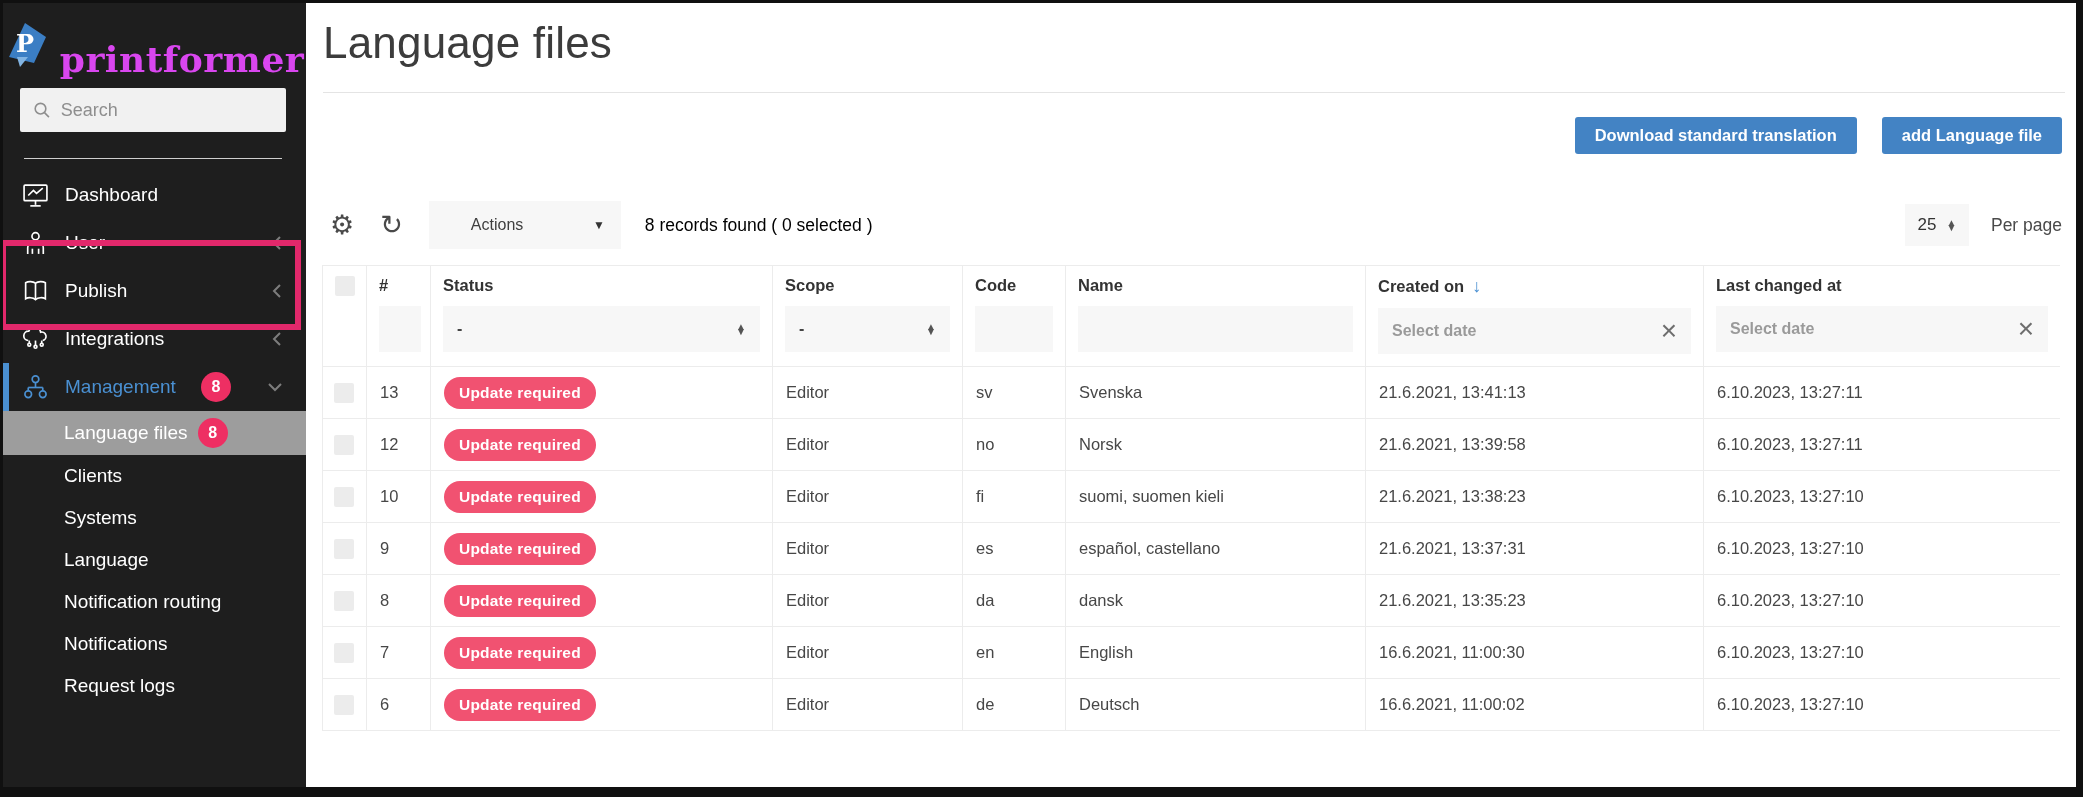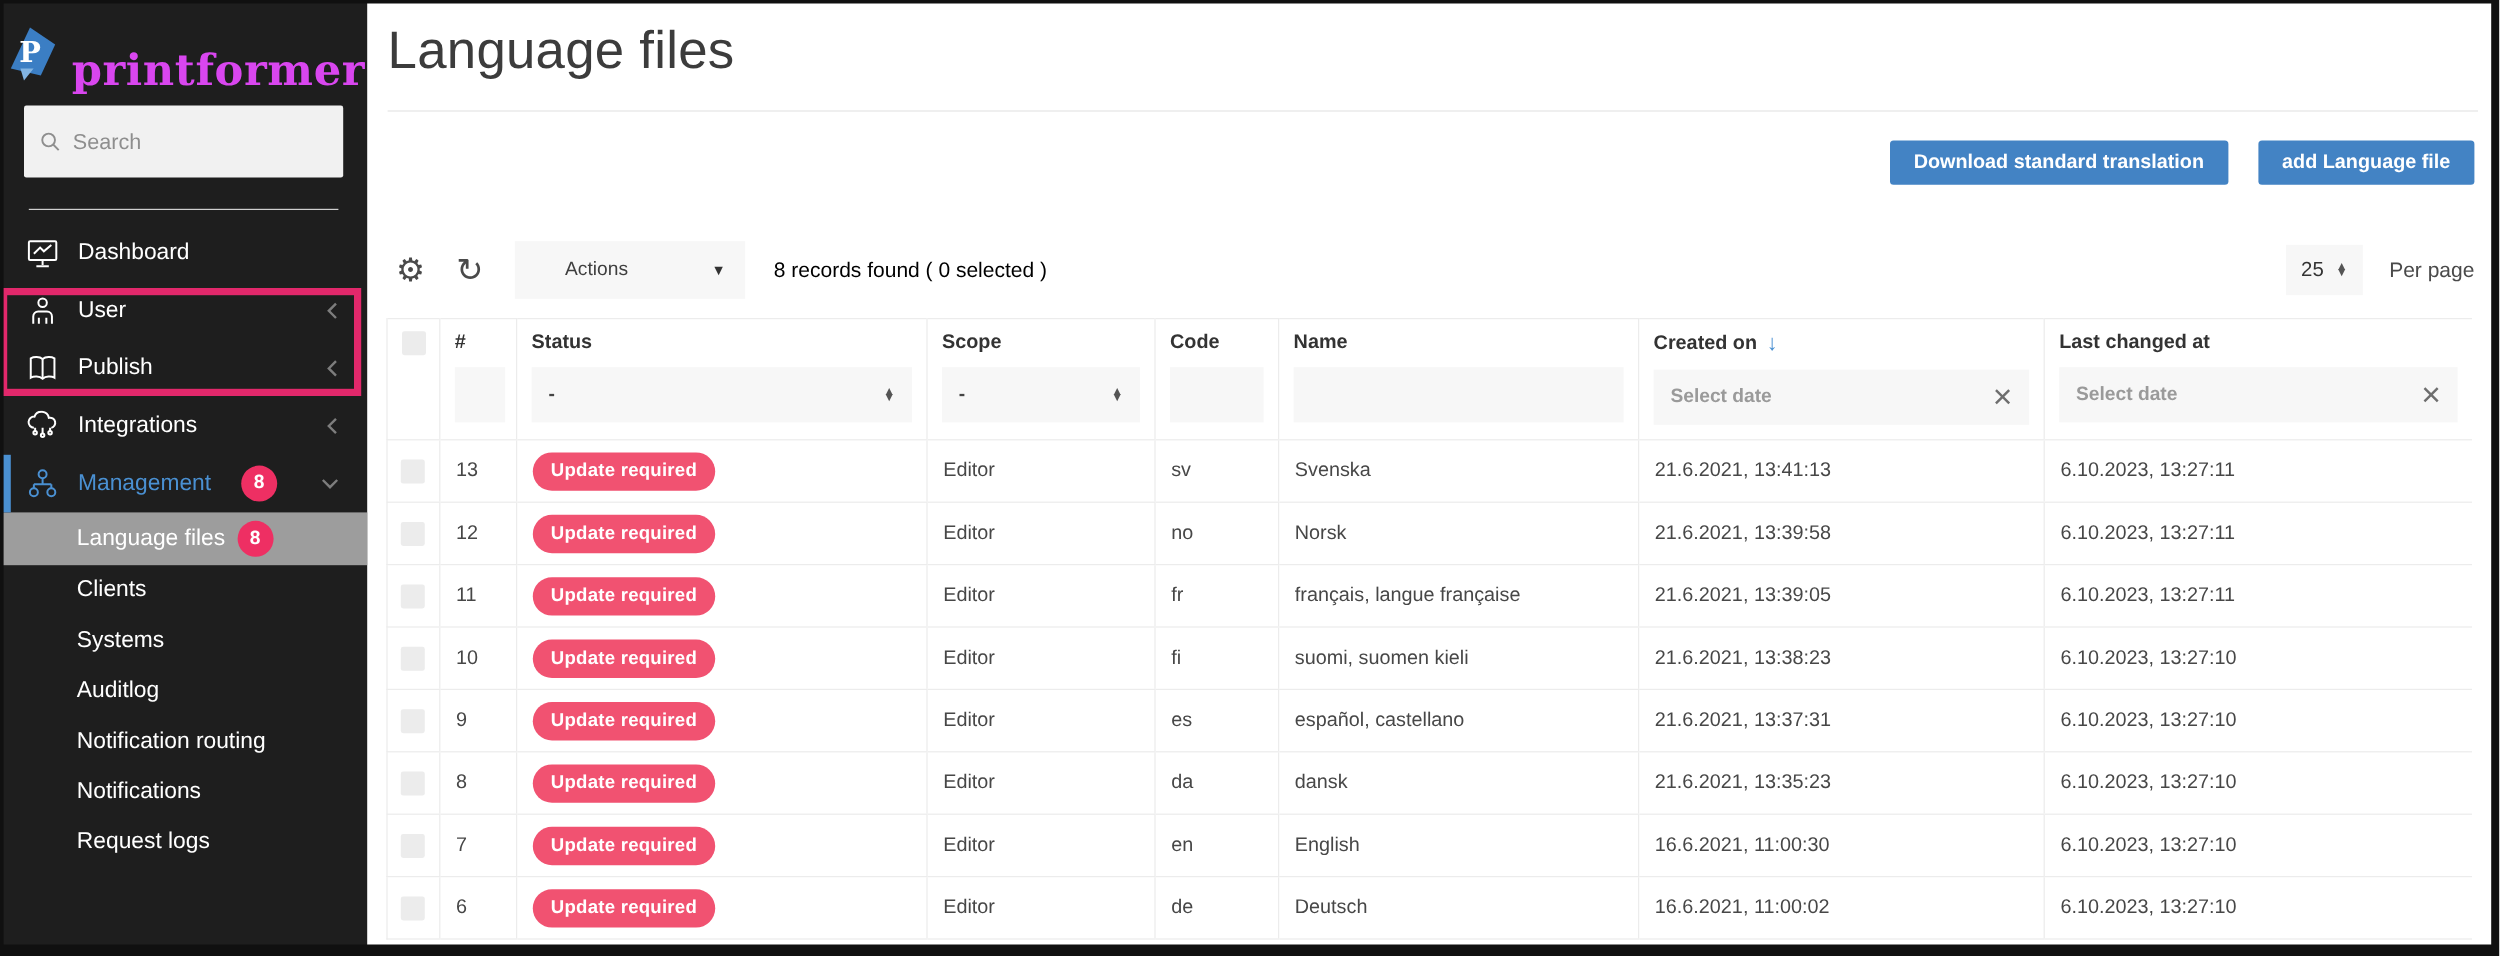--- a/index.html
+++ b/index.html
@@ -5,21 +5,21 @@
   * { margin:0; padding:0; box-sizing:border-box; }
   html,body { width:2083px; height:797px; font-family:"Liberation Sans", sans-serif; background:#fff; overflow:hidden; }
   .stage { position:relative; width:2083px; height:797px; background:#fff; overflow:hidden; }
   .frame-border { position:absolute; inset:0; border-top:3px solid #101010; border-right:7px solid #101010;
     border-bottom:10px solid #101010; border-left:3px solid #101010; pointer-events:none; z-index:60; }
 
   
   .sidebar { position:absolute; left:0; top:0; bottom:0; width:306px; background:#1e1e1e; z-index:5; }
   .logo-row { display:flex; align-items:center; justify-content:center; gap:12px; padding-top:16px; height:74px; }
   .logo-text { color:#d946ef; font-family:"DejaVu Serif", serif; font-weight:700; font-size:36px; letter-spacing:0.5px;margin-top:28px; }
-  .search-box { margin:14px 20px 0 20px; height:60px; background:#f1f1f1; border-radius:2px;
+  .search-box { margin:14px 20px 0 20px; height:44px; background:#f1f1f1; border-radius:2px;
     display:flex; align-items:center; padding:0 13px; gap:10px; }
   .search-box input { border:none; outline:none; background:transparent; font-size:18px; color:#444; width:100%;
     font-family:"Liberation Sans", sans-serif; }
   .search-box input::placeholder { color:#8e8e8e; }
   .side-divider { border-top:1px solid #cfcfcf; margin:26px 24px 0 24px; }
   .nav { margin-top:12px; }
   .nav-item { position:relative; height:48px; display:flex; align-items:center; padding:0 22px 0 20px;
     color:#fff; font-size:19px; gap:15px; cursor:pointer; }
   .nav-item .nicon { width:30px; display:flex; justify-content:center; flex:0 0 30px; }
   .nav-item .chev { margin-left:auto; display:flex; }
@@ -191,21 +191,21 @@
         <span>Language files</span>
         <span class="badge-pill">8</span>
       </div>
       <div class="submenu-item">
         <span>Clients</span>
       </div>
       <div class="submenu-item">
         <span>Systems</span>
       </div>
       <div class="submenu-item">
-        <span>Auditlog</span>
+        <span>Language</span>
       </div>
       <div class="submenu-item">
         <span>Notification routing</span>
       </div>
       <div class="submenu-item">
         <span>Notifications</span>
       </div>
       <div class="submenu-item">
         <span>Request logs</span>
       </div>
@@ -331,32 +331,20 @@
             </td>
     <td>12</td>
     <td><span class="status-badge">Update required</span></td>
     <td>Editor</td>
     <td>no</td>
     <td>Norsk</td>
     <td>21.6.2021, 13:39:58</td>
     <td>6.10.2023, 13:27:11</td>
   </tr>
 
-  <tr>
-    <td class="cb-cell">
-              <div class="cbx"></div>
-            </td>
-    <td>11</td>
-    <td><span class="status-badge">Update required</span></td>
-    <td>Editor</td>
-    <td>fr</td>
-    <td>français, langue française</td>
-    <td>21.6.2021, 13:39:05</td>
-    <td>6.10.2023, 13:27:11</td>
-  </tr>
 
   <tr>
     <td class="cb-cell">
               <div class="cbx"></div>
             </td>
     <td>10</td>
     <td><span class="status-badge">Update required</span></td>
     <td>Editor</td>
     <td>fi</td>
     <td>suomi, suomen kieli</td>

